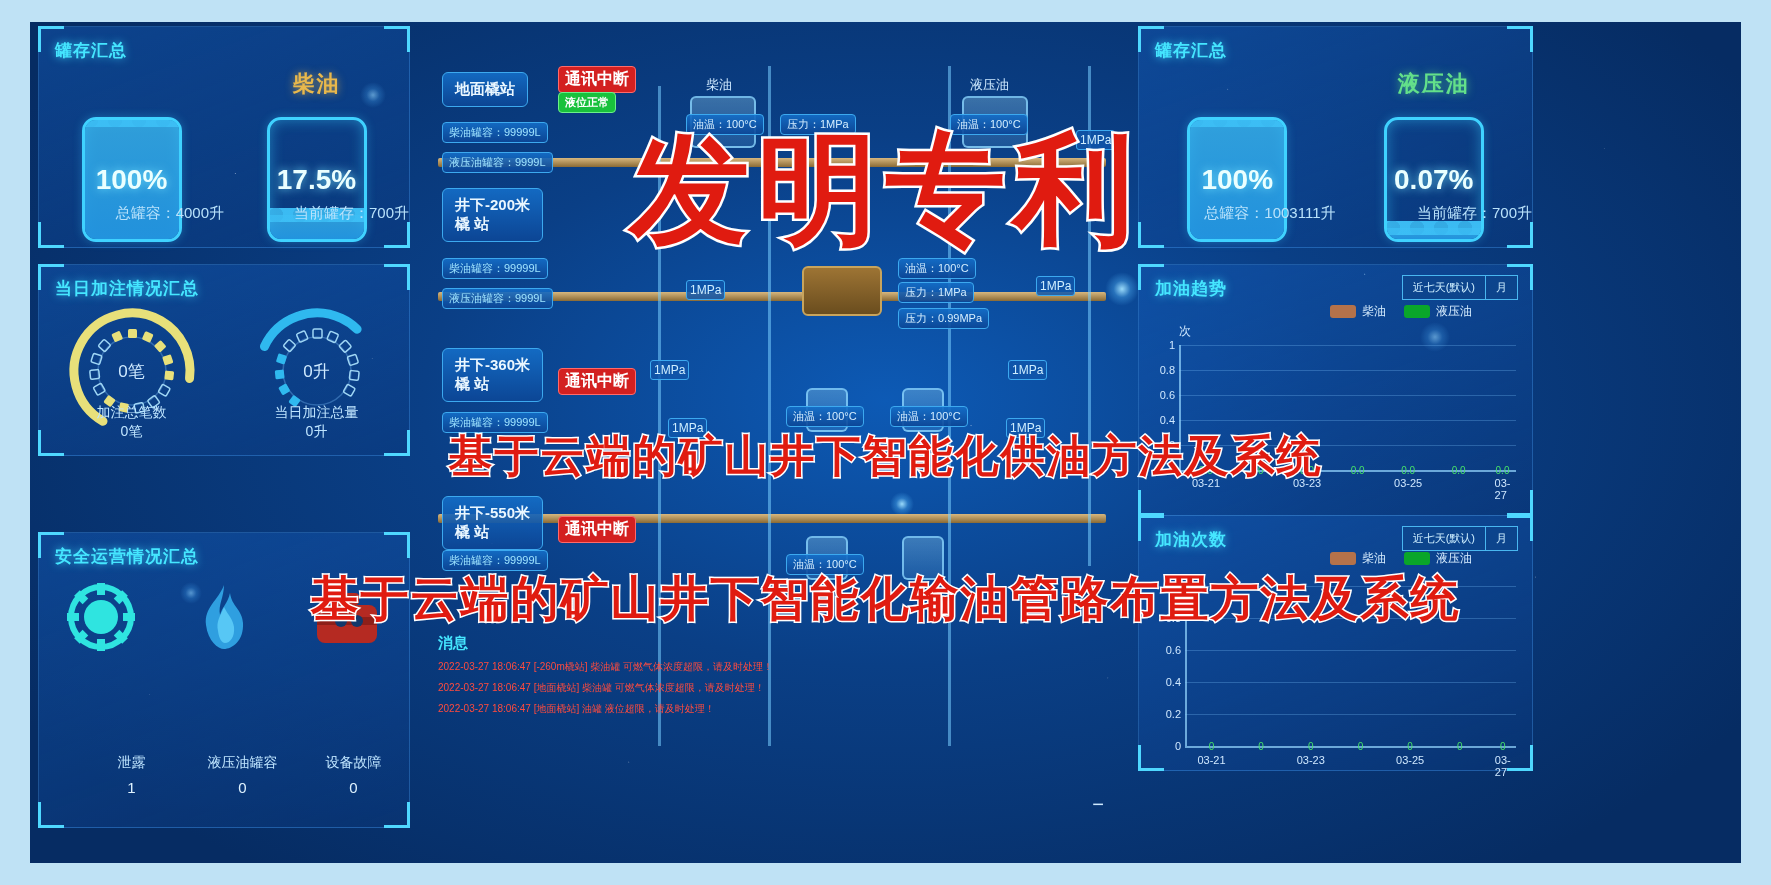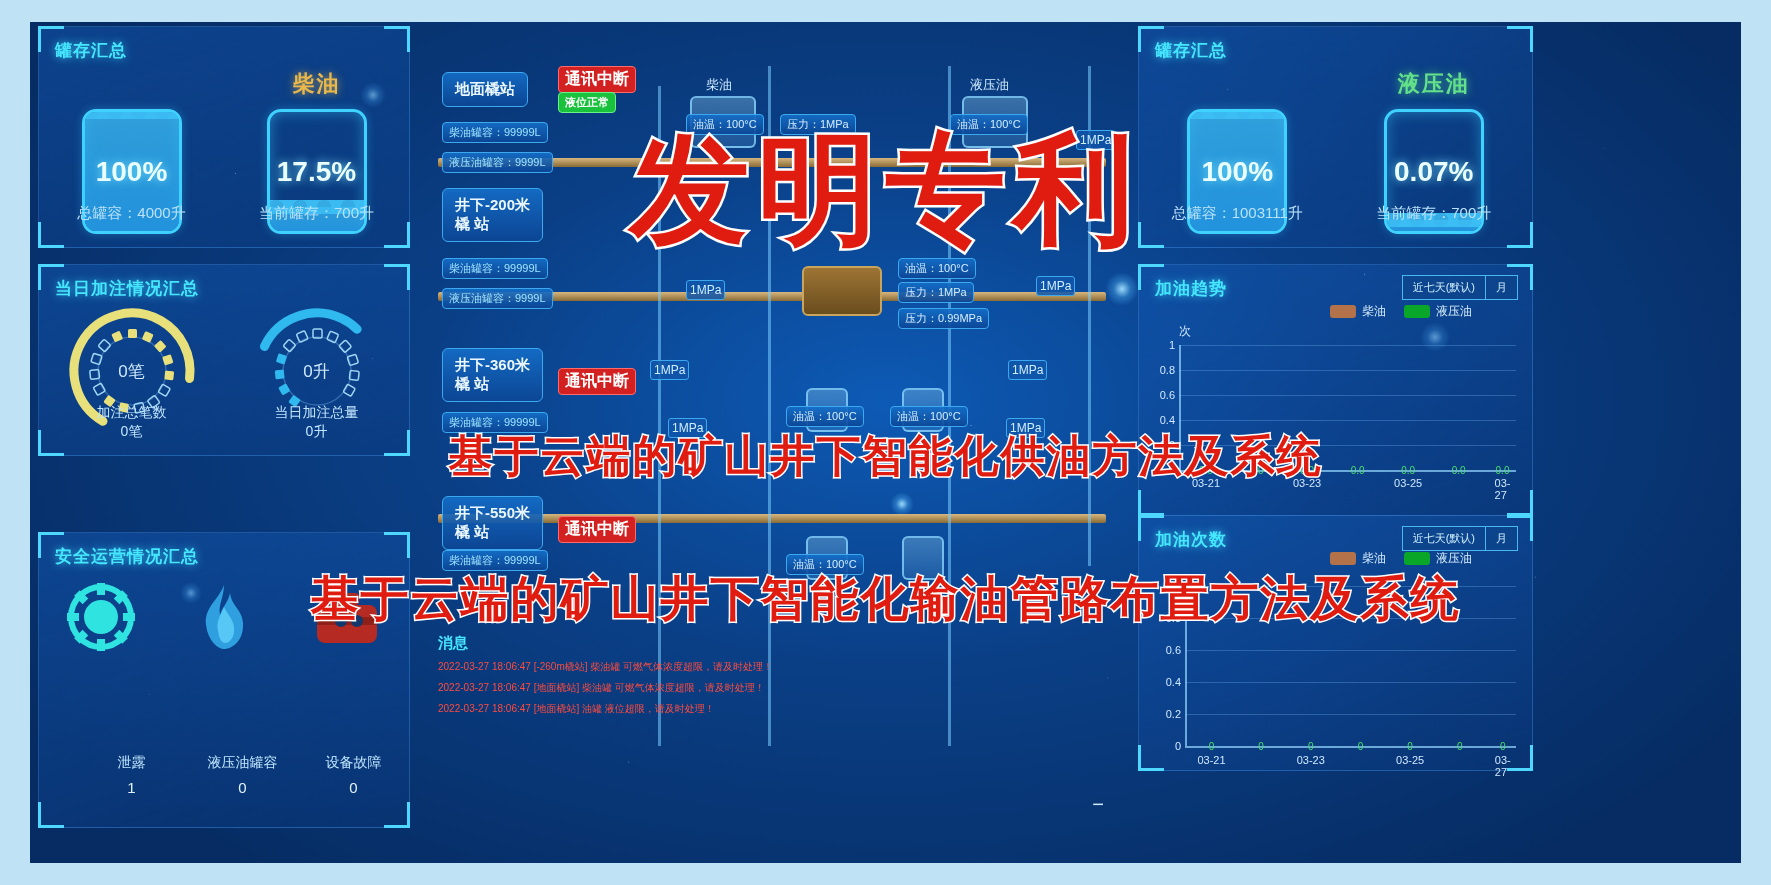--- a/index.html
+++ b/index.html
@@ -70,21 +70,21 @@
     text-shadow: 0 0 8px rgba(60,220,255,.8);
   }
 
   
   .tank-row { position: absolute; top: 42px; left: 0; width: 100%; display: flex; }
   .tank-col { flex: 1; display: flex; flex-direction: column; align-items: center; }
   .tank-head { font-size: 22px; font-weight: bold; letter-spacing: 2px; height: 30px; }
   .tank-head.diesel { color: #e8b84c; text-shadow: 0 0 8px rgba(230,180,70,.7); }
   .tank-head.hyd { color: #63e08a; text-shadow: 0 0 8px rgba(90,220,130,.7); }
   .tank-box {
-    width: 100px; height: 125px; margin-top: 10px;
+    width: 100px; height: 125px; margin-top: 18px;
     border: 3px solid #3fd2ff; border-radius: 14px;
     position: relative; overflow: hidden;
     display: flex; align-items: center; justify-content: center;
     box-shadow: 0 0 14px rgba(60,210,255,.45) inset, 0 0 10px rgba(60,210,255,.3);
   }
   .tank-box .fill {
     position: absolute; left: 0; right: 0; bottom: 0;
     background: linear-gradient(180deg, rgba(60,190,245,.75), rgba(35,150,225,.95));
   }
   .tank-box .fill::before {
@@ -96,21 +96,21 @@
   }
   .tank-pct {
     position: relative; z-index: 2;
     color: #eaffff; font-size: 28px; font-weight: bold;
     text-shadow: 0 0 10px rgba(120,230,255,.95);
   }
   .tank-caption {
     position: absolute; bottom: 24px; left: 0; width: 100%;
     display: flex; color: #b9e2fb; font-size: 15px;
   }
-  .tank-caption > div { flex: 1; text-align: center; }
+  .tank-caption > div { flex: 1; text-align: right; }
 
   
   .gauges { position: absolute; top: 36px; left: 0; width: 100%; height: 150px; display: flex; }
   .gauge-wrap { flex:1; display:flex; flex-direction:column; align-items:center; }
   .gauge { position: relative; width: 140px; height: 140px; }
   .gauge svg { position: absolute; inset: 0; }
   .gauge-val {
     position: absolute; inset: 0; display: flex; align-items: center; justify-content: center;
     color: #cfeaff; font-size: 17px;
   }

